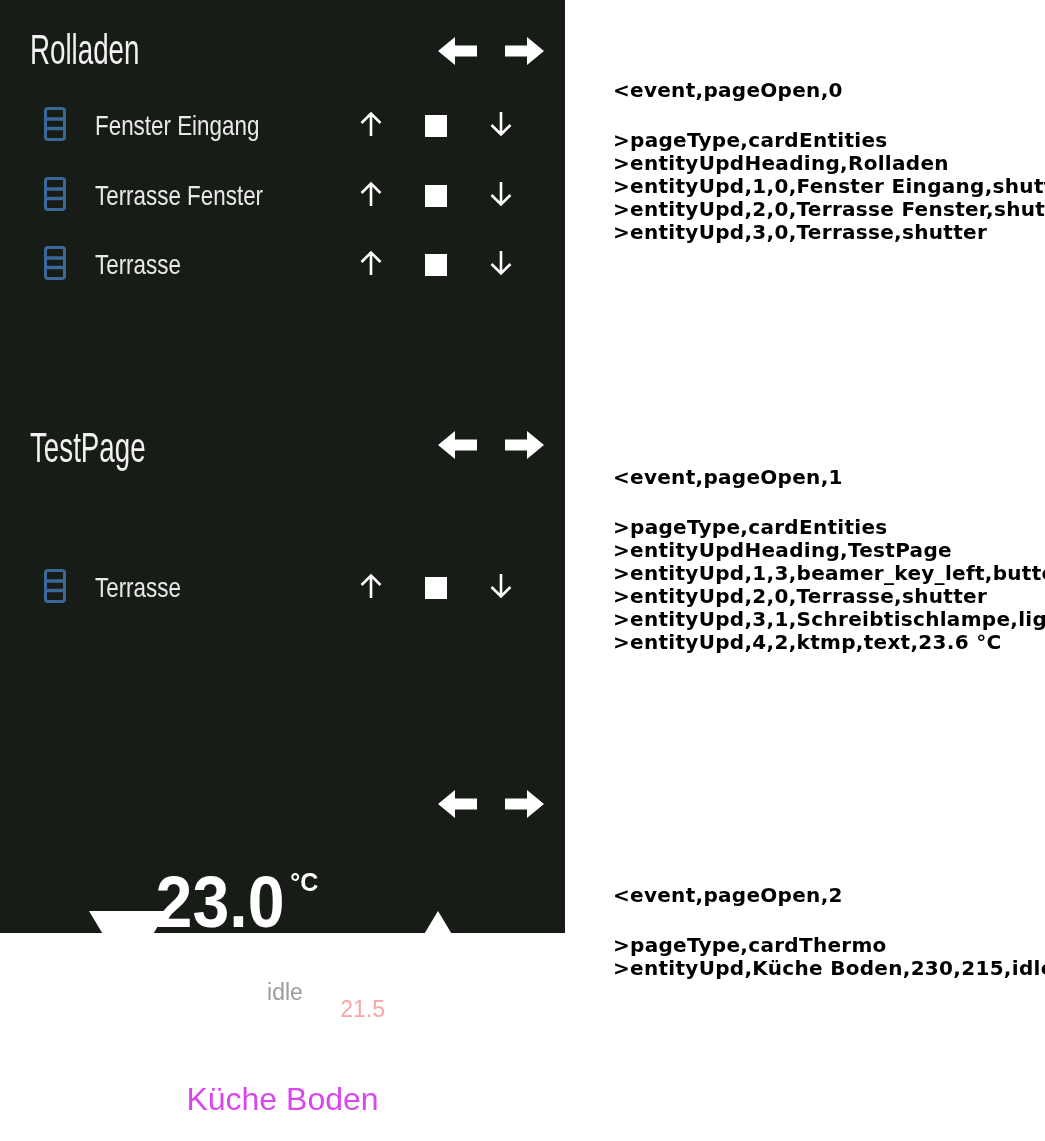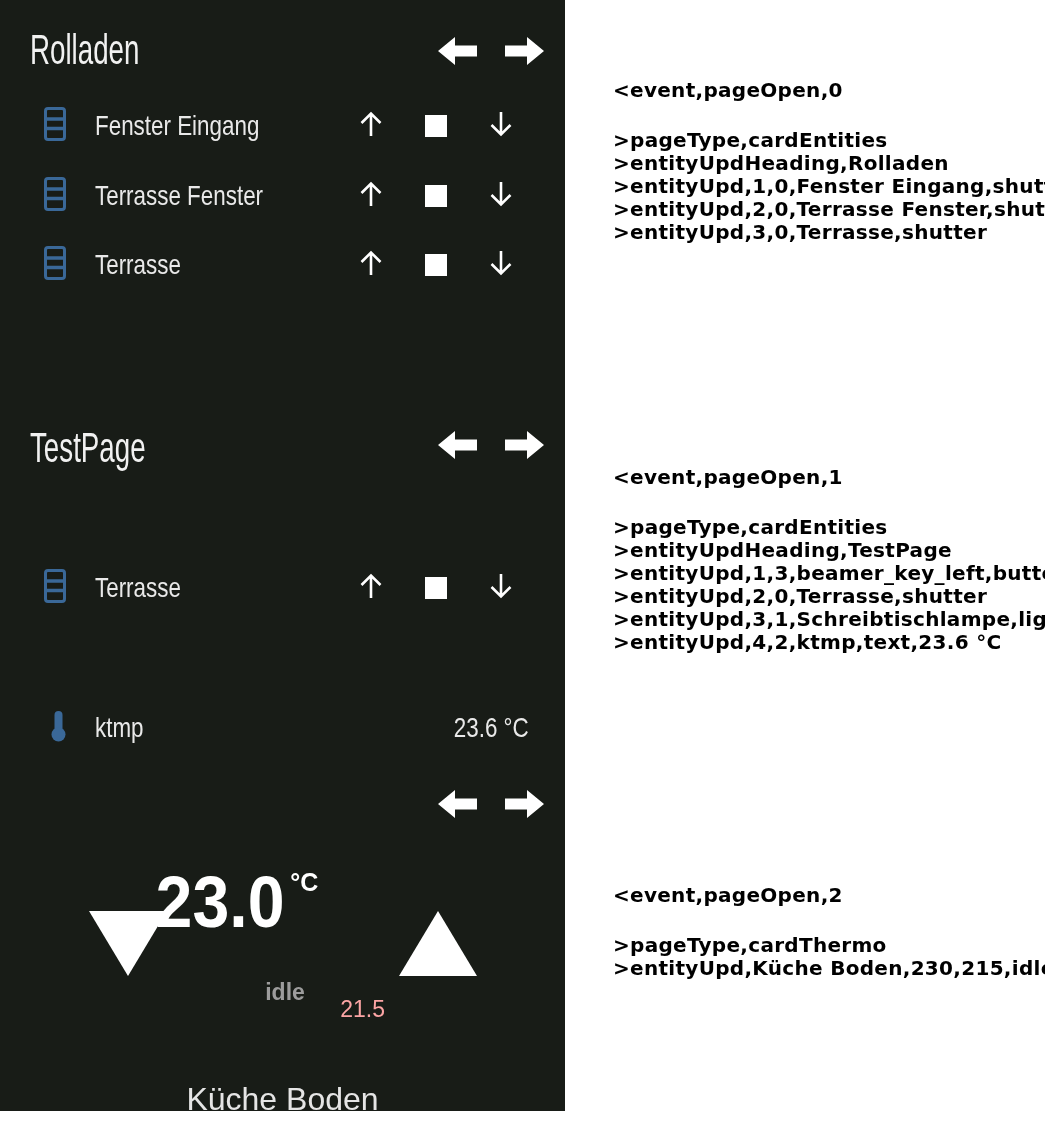--- a/index.html
+++ b/index.html
@@ -1,21 +1,21 @@
 <!DOCTYPE html>
 <html><head>
 <meta charset="utf-8">
 <style>
   html,body{margin:0;padding:0;}
   body{
     width:1045px;height:1141px;position:relative;background:#ffffff;
     font-family:"Liberation Sans", sans-serif;overflow:hidden;
   }
   
-  .panel{position:absolute;left:0;top:0;width:565px;height:1111px;background:#181c17;}
+  .panel{position:absolute;left:0;top:0;width:565px;height:933px;background:#181c17;}
   .heading{
     position:absolute;left:30px;color:#f1f1f1;font-size:42px;line-height:42px;
     font-weight:400;transform:scaleX(0.66);transform-origin:0 0;white-space:nowrap;
   }
   .nav-arrow{position:absolute;width:39px;height:32px;}
   .nav-left{left:438px;}
   .nav-right{left:505px;}
 
   .row{position:absolute;left:0;width:565px;height:70px;}
   .row > *{position:absolute;top:50%;transform:translateY(-50%);}
@@ -45,22 +45,22 @@
   .thermo-temp{
     position:absolute;left:150px;top:846px;width:290px;text-align:left;
     color:#ffffff;font-size:72px;line-height:72px;font-weight:700;white-space:nowrap;
   }
   .thermo-temp .big{display:inline-block;transform:scaleX(0.92);}
   .thermo-temp .unit{font-size:25px;font-weight:700;vertical-align:36px;letter-spacing:0;}
   .tri{position:absolute;top:910px;}
   .tri-down{left:88px;}
   .tri-up{left:398px;}
   .thermo-target{position:absolute;left:185px;width:200px;top:996px;text-align:right;color:#fca5a5;font-size:23px;}
-  .thermo-state{position:absolute;left:185px;width:200px;top:979px;text-align:center;color:#9c9c9c;font-size:23px;font-weight:bold;}
-  .thermo-title{position:absolute;left:0;width:565px;top:1081px;text-align:center;color:#e5e5e5;font-size:32px;}
+  .thermo-state{position:absolute;left:185px;width:200px;top:979px;text-align:center;color:#9c9c9c;font-size:23px;}
+  .thermo-title{position:absolute;left:0;width:565px;top:1081px;text-align:center;color:#d946ef;font-size:32px;}
 
   
   .log-block{
     position:absolute;left:613px;color:#000000;font-weight:700;
     font-family:"DejaVu Sans", sans-serif;font-size:20px;line-height:23px;
     letter-spacing:0.3px;white-space:nowrap;
   }
   .log-event{margin-bottom:27px;}
 </style>
 </head>
@@ -159,30 +159,20 @@
     <span class="ctl-up"><svg width="28" height="26" viewBox="0 0 28 26">
           <path d="M14 25 V3 M4.5 12 L14 2.5 L23.5 12" stroke="#ffffff" stroke-width="2.6" fill="none"></path>
         </svg></span>
     <span class="ctl-stop"></span>
     <span class="ctl-down"><svg width="28" height="26" viewBox="0 0 28 26">
           <path d="M14 1 V23 M4.5 14 L14 23.5 L23.5 14" stroke="#ffffff" stroke-width="2.6" fill="none"></path>
         </svg></span>
   </div>
 
 
-  <div class="row" style="top:693px">
-    <span class="ent-icon thermo">
-      <svg width="17" height="32" viewBox="0 0 17 32">
-          <rect x="4.5" y="1" width="8" height="22" rx="4" fill="#3a6898"></rect>
-          <circle cx="8.5" cy="24.5" r="7" fill="#3a6898"></circle>
-        </svg>
-    </span>
-    <span class="ent-label">ktmp</span>
-    <span class="ent-value">23.6 °C</span>
-  </div>
 
   <div class="nav-arrow nav-left" style="top:788px">
     <svg width="39" height="32" viewBox="0 0 39 32">
         <polygon points="0,16 17,2 17,10.5 39,10.5 39,21.5 17,21.5 17,30" fill="#ffffff"></polygon>
       </svg>
   </div>
   <div class="nav-arrow nav-right" style="top:788px">
     <svg width="39" height="32" viewBox="0 0 39 32">
         <polygon points="39,16 22,2 22,10.5 0,10.5 0,21.5 22,21.5 22,30" fill="#ffffff"></polygon>
       </svg>

